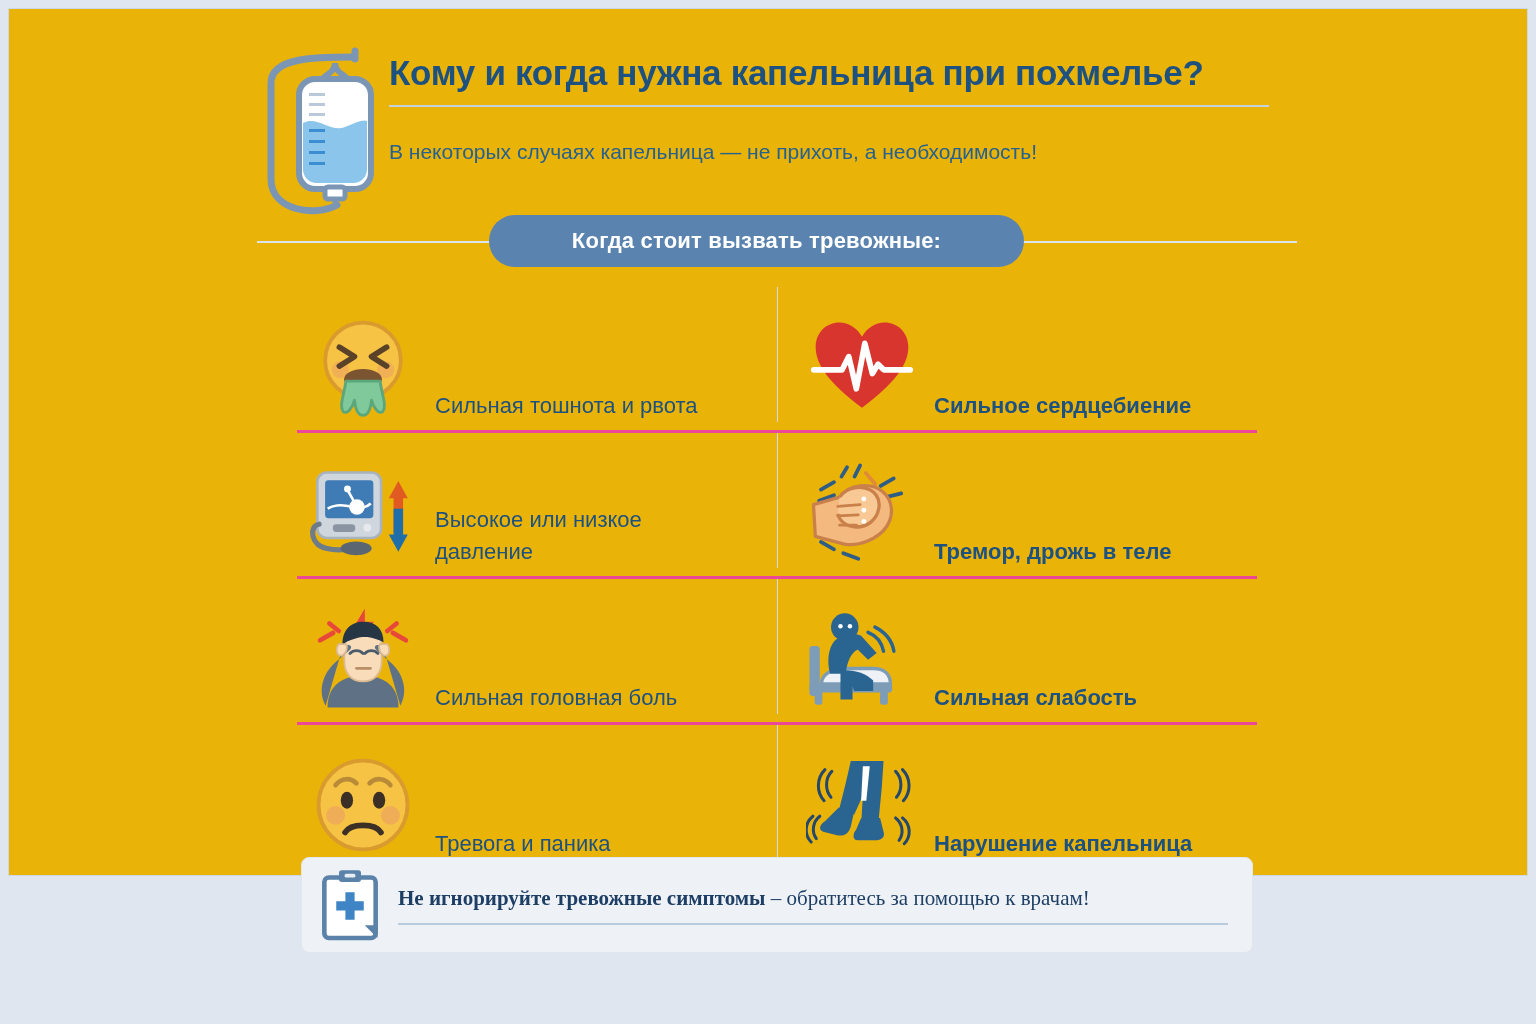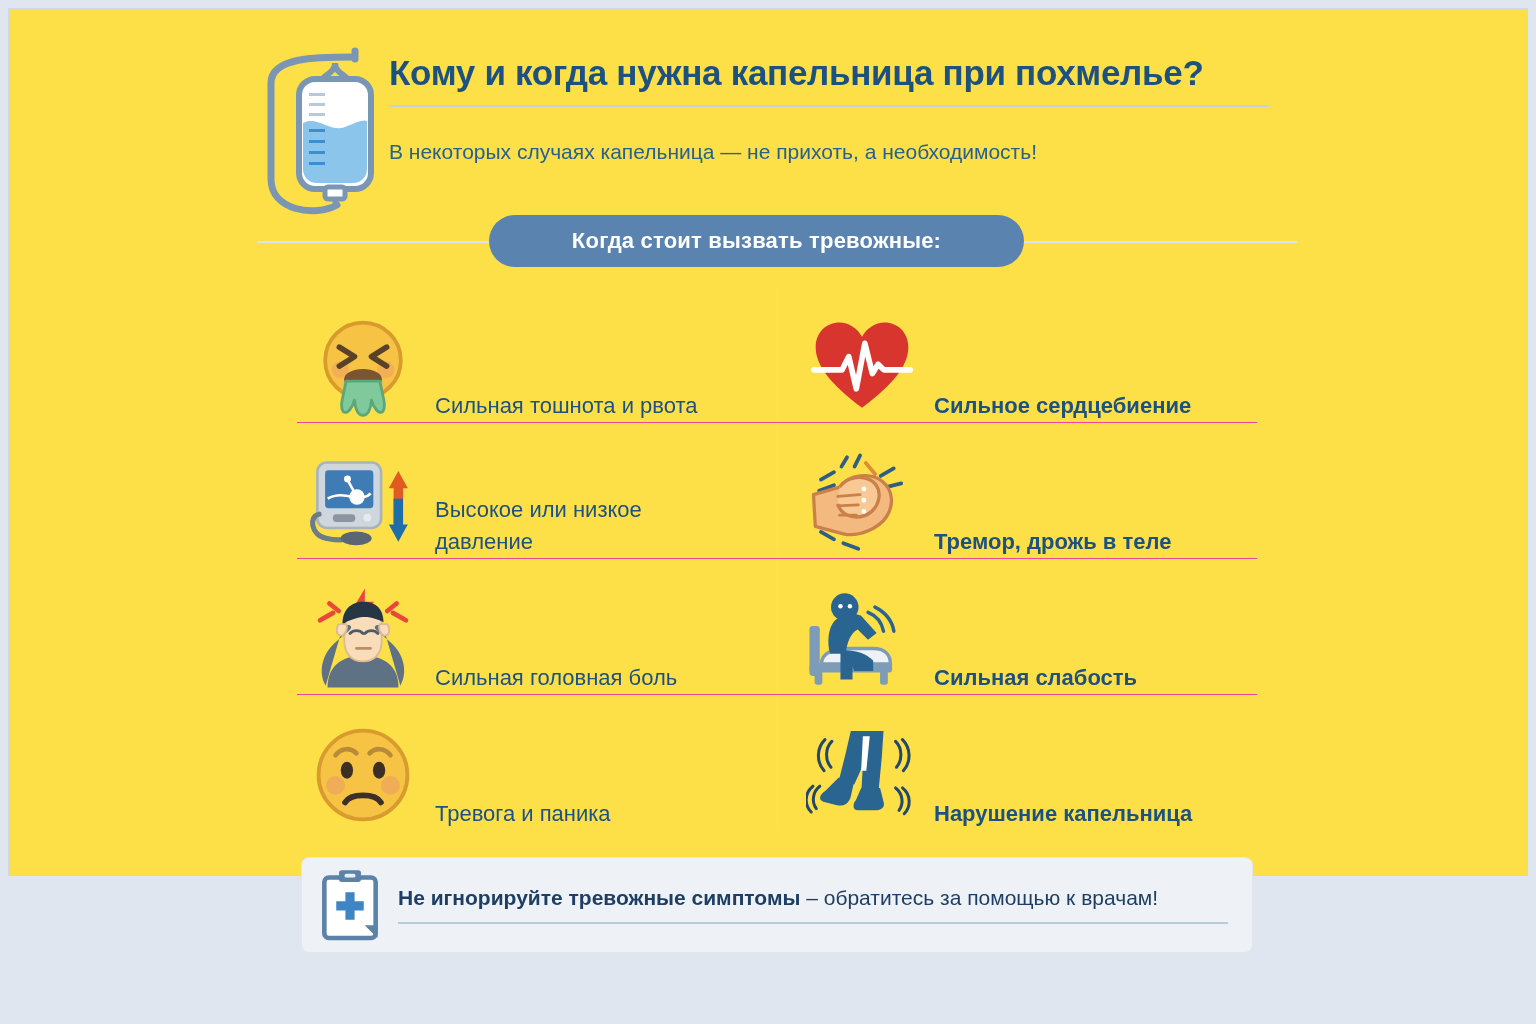--- a/index.html
+++ b/index.html
@@ -12,21 +12,21 @@
     background: #dfe6ef;
     font-family: "Liberation Sans", "DejaVu Sans", sans-serif;
     overflow: hidden;
   }
   .page {
     position: absolute;
     left: 8px;
     top: 8px;
     width: 1520px;
     height: 868px;
-    background: #fde047;
+    background: #eab308;
     border: 1px solid #ccd8e6;
     box-sizing: border-box;
   }
 
   
   .header {
     position: absolute;
     left: 248px;
     top: 32px;
     width: 1040px;
@@ -109,21 +109,22 @@
     left: 288px;
     top: 278px;
     width: 960px;
     height: 540px;
   }
   .grid-row {
     display: flex;
     height: 135px;
   }
   .grid-row + .grid-row {
-    border-top: 1px solid #ec4899;
+    border-top: 3px solid #ec4899;
+    margin-top: 8px;
   }
   .cell {
     width: 480px;
     display: flex;
     align-items: flex-end;
     box-sizing: border-box;
     padding-left: 10px;
   }
   .cell.right {
     border-left: 1px solid #cfdced;
@@ -164,20 +165,21 @@
     width: 96px;
     min-width: 96px;
     height: 80px;
     display: flex;
     align-items: center;
     justify-content: center;
   }
   .footer-body {
     flex: 1;
     padding-right: 24px;
+    font-family: Liberation Serif, serif;
   }
   .footer-text {
     font-size: 21px;
     color: #1d3f66;
     white-space: nowrap;
   }
   .footer-text b {
     font-weight: bold;
   }
   .footer-rule {

